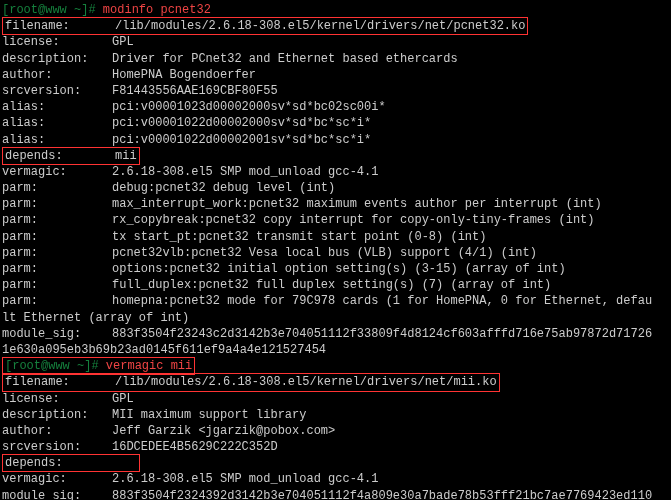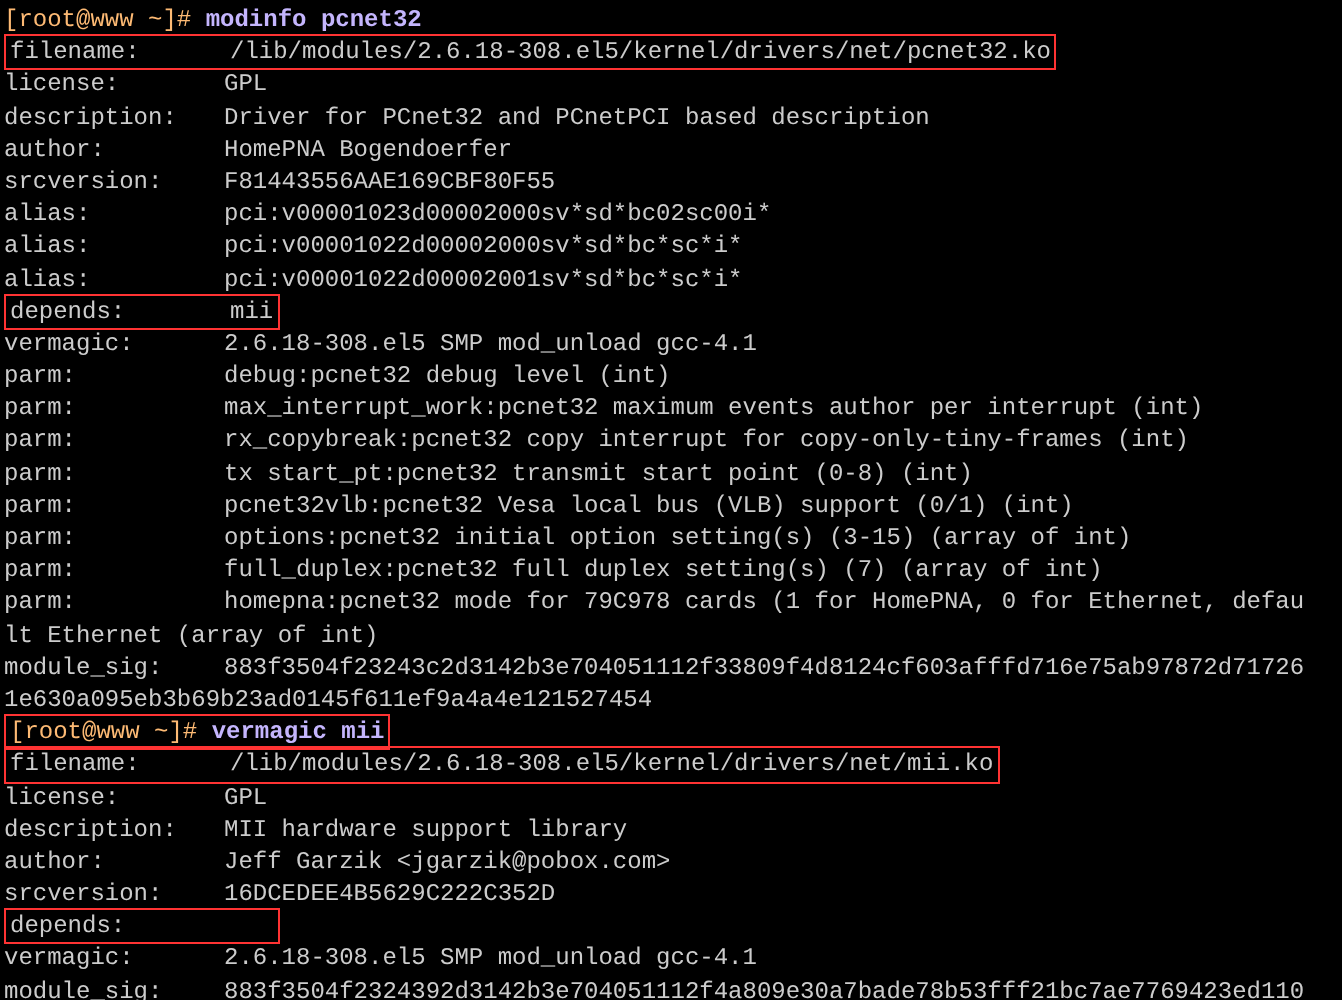--- a/index.html
+++ b/index.html
@@ -7,78 +7,78 @@
     background: #000;
     color: #ccc;
     font-family: "Courier New", monospace;
     font-size: 12px;
     line-height: 1.35;
     padding: 2px;
     width: 671px;
     white-space: nowrap;
   }
   .line { display: block; }
-  .prompt-user { color: #fdba74; }
-  .prompt-cmd { color: #c4b5fd; font-weight: bold; }
+  .prompt-user { color: #15803d; }
+  .prompt-cmd { color: #ef4444; font-weight: normal; }
   .key { display: inline-block; width: 110px; }
   .val { color: #ccc; }
   .hl-red { border: 1px solid #ff3333; display: inline-block; padding: 0 2px; margin: -1px 0; }
   .kv { display: block; }
 </style>
 </head>
 <body>
 
 <span class="line">
   <span class="prompt-user">[root@www ~]# </span><span class="prompt-cmd">modinfo pcnet32</span>
 </span>
 
 <span class="kv">
   <span class="hl-red">
     <span class="key">filename:</span><span class="val">/lib/modules/2.6.18-308.el5/kernel/drivers/net/pcnet32.ko</span>
   </span>
 </span>
 <span class="kv"><span class="key">license:</span><span class="val">GPL</span></span>
-<span class="kv"><span class="key">description:</span><span class="val">Driver for PCnet32 and PCnetPCI based description</span></span>
+<span class="kv"><span class="key">description:</span><span class="val">Driver for PCnet32 and Ethernet based ethercards</span></span>
 <span class="kv"><span class="key">author:</span><span class="val">HomePNA Bogendoerfer</span></span>
 <span class="kv"><span class="key">srcversion:</span><span class="val">F81443556AAE169CBF80F55</span></span>
 <span class="kv"><span class="key">alias:</span><span class="val">pci:v00001023d00002000sv*sd*bc02sc00i*</span></span>
 <span class="kv"><span class="key">alias:</span><span class="val">pci:v00001022d00002000sv*sd*bc*sc*i*</span></span>
 <span class="kv"><span class="key">alias:</span><span class="val">pci:v00001022d00002001sv*sd*bc*sc*i*</span></span>
 
 <span class="kv">
   <span class="hl-red">
     <span class="key">depends:</span><span class="val">mii</span>
   </span>
 </span>
 <span class="kv"><span class="key">vermagic:</span><span class="val">2.6.18-308.el5 SMP mod_unload gcc-4.1</span></span>
 <span class="kv"><span class="key">parm:</span><span class="val">debug:pcnet32 debug level (int)</span></span>
 <span class="kv"><span class="key">parm:</span><span class="val">max_interrupt_work:pcnet32 maximum events author per interrupt (int)</span></span>
 <span class="kv"><span class="key">parm:</span><span class="val">rx_copybreak:pcnet32 copy interrupt for copy-only-tiny-frames (int)</span></span>
 <span class="kv"><span class="key">parm:</span><span class="val">tx start_pt:pcnet32 transmit start point (0-8) (int)</span></span>
-<span class="kv"><span class="key">parm:</span><span class="val">pcnet32vlb:pcnet32 Vesa local bus (VLB) support (0/1) (int)</span></span>
+<span class="kv"><span class="key">parm:</span><span class="val">pcnet32vlb:pcnet32 Vesa local bus (VLB) support (4/1) (int)</span></span>
 <span class="kv"><span class="key">parm:</span><span class="val">options:pcnet32 initial option setting(s) (3-15) (array of int)</span></span>
 <span class="kv"><span class="key">parm:</span><span class="val">full_duplex:pcnet32 full duplex setting(s) (7) (array of int)</span></span>
 <span class="kv"><span class="key">parm:</span><span class="val">homepna:pcnet32 mode for 79C978 cards (1 for HomePNA, 0 for Ethernet, defau</span></span>
 <span class="line">lt Ethernet (array of int)</span>
 <span class="kv"><span class="key">module_sig:</span><span class="val">883f3504f23243c2d3142b3e704051112f33809f4d8124cf603afffd716e75ab97872d71726</span></span>
 <span class="line">1e630a095eb3b69b23ad0145f611ef9a4a4e121527454</span>
 
 <span class="line">
   <span class="hl-red">
     <span class="prompt-user">[root@www ~]# </span><span class="prompt-cmd">vermagic mii</span>
   </span>
 </span>
 
 <span class="kv">
   <span class="hl-red">
     <span class="key">filename:</span><span class="val">/lib/modules/2.6.18-308.el5/kernel/drivers/net/mii.ko</span>
   </span>
 </span>
 <span class="kv"><span class="key">license:</span><span class="val">GPL</span></span>
-<span class="kv"><span class="key">description:</span><span class="val">MII hardware support library</span></span>
+<span class="kv"><span class="key">description:</span><span class="val">MII maximum support library</span></span>
 <span class="kv"><span class="key">author:</span><span class="val">Jeff Garzik &lt;jgarzik@pobox.com&gt;</span></span>
 <span class="kv"><span class="key">srcversion:</span><span class="val">16DCEDEE4B5629C222C352D</span></span>
 
 <span class="kv">
   <span class="hl-red" style="min-width:130px;">
     <span class="key">depends:</span><span class="val"></span>&nbsp;&nbsp;&nbsp;
   </span>
 </span>
 <span class="kv"><span class="key">vermagic:</span><span class="val">2.6.18-308.el5 SMP mod_unload gcc-4.1</span></span>
 <span class="kv"><span class="key">module_sig:</span><span class="val">883f3504f2324392d3142b3e704051112f4a809e30a7bade78b53fff21bc7ae7769423ed110</span></span>

